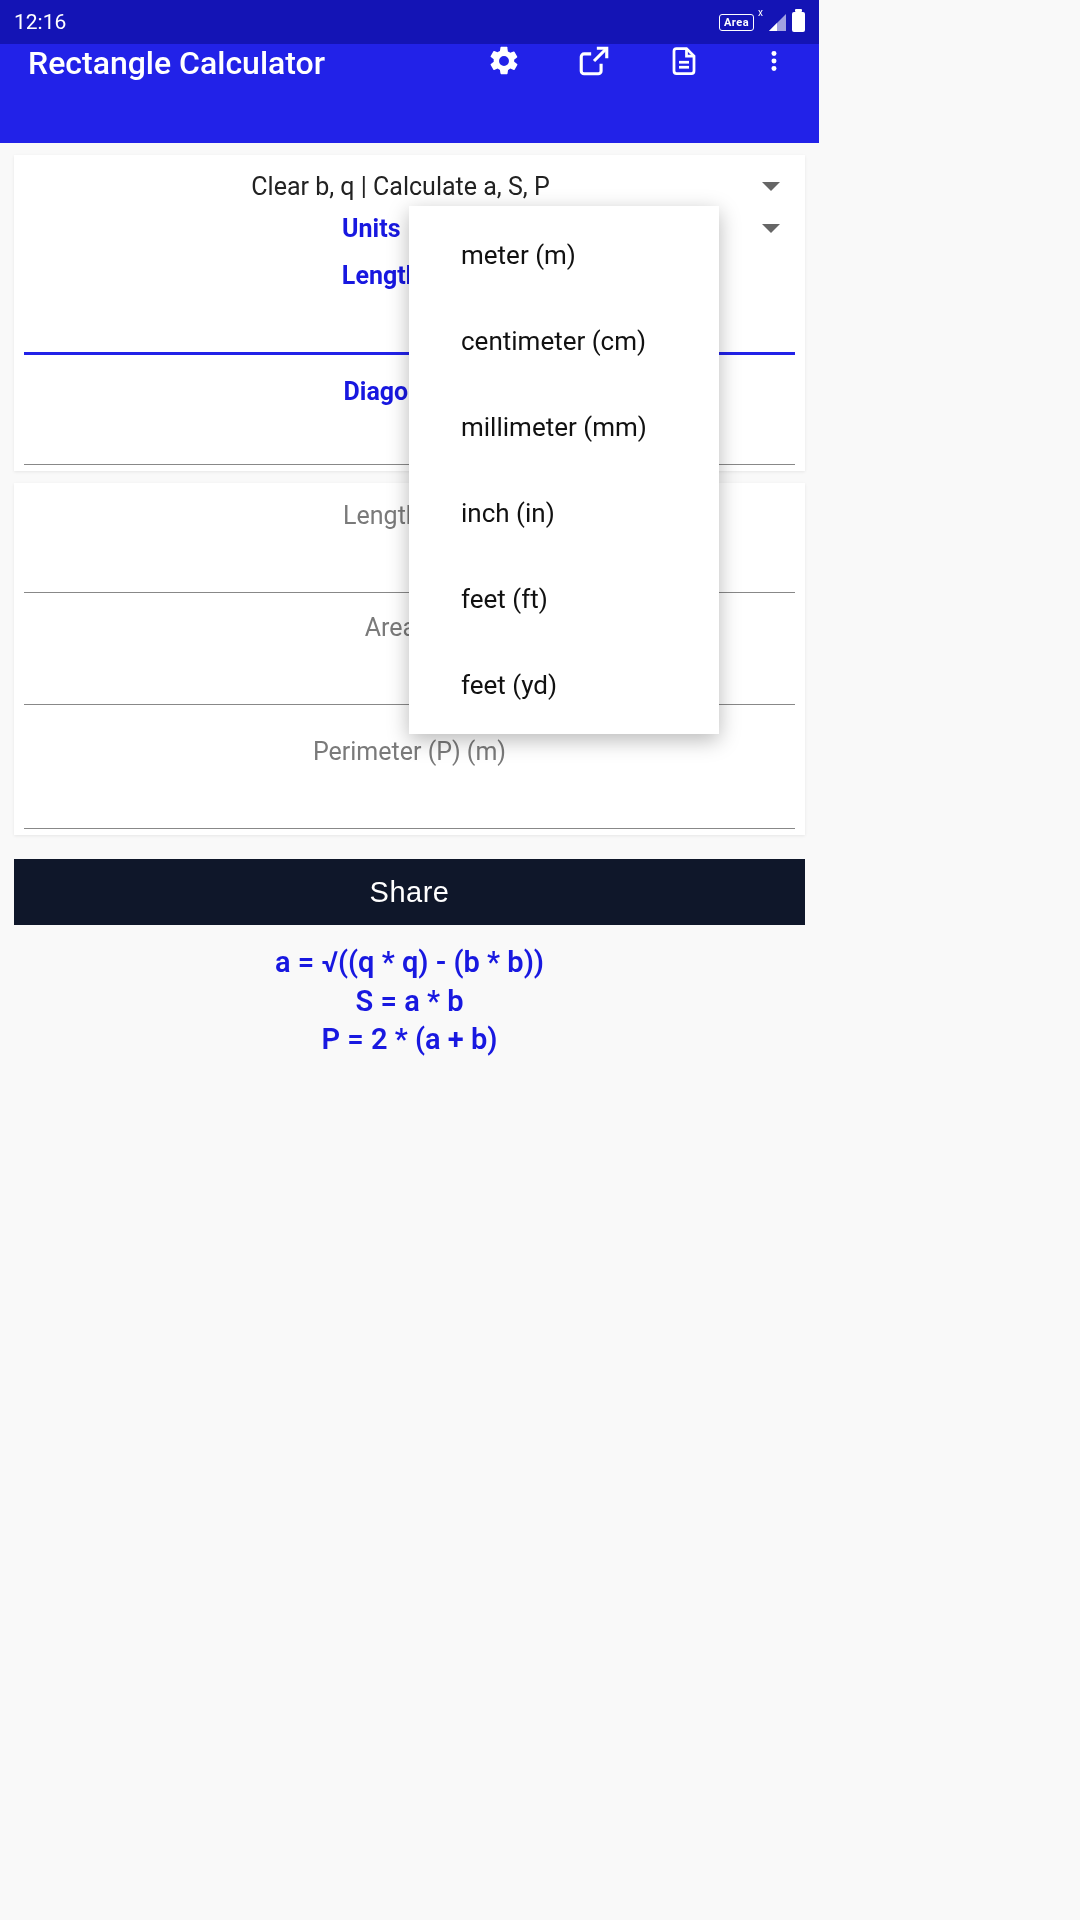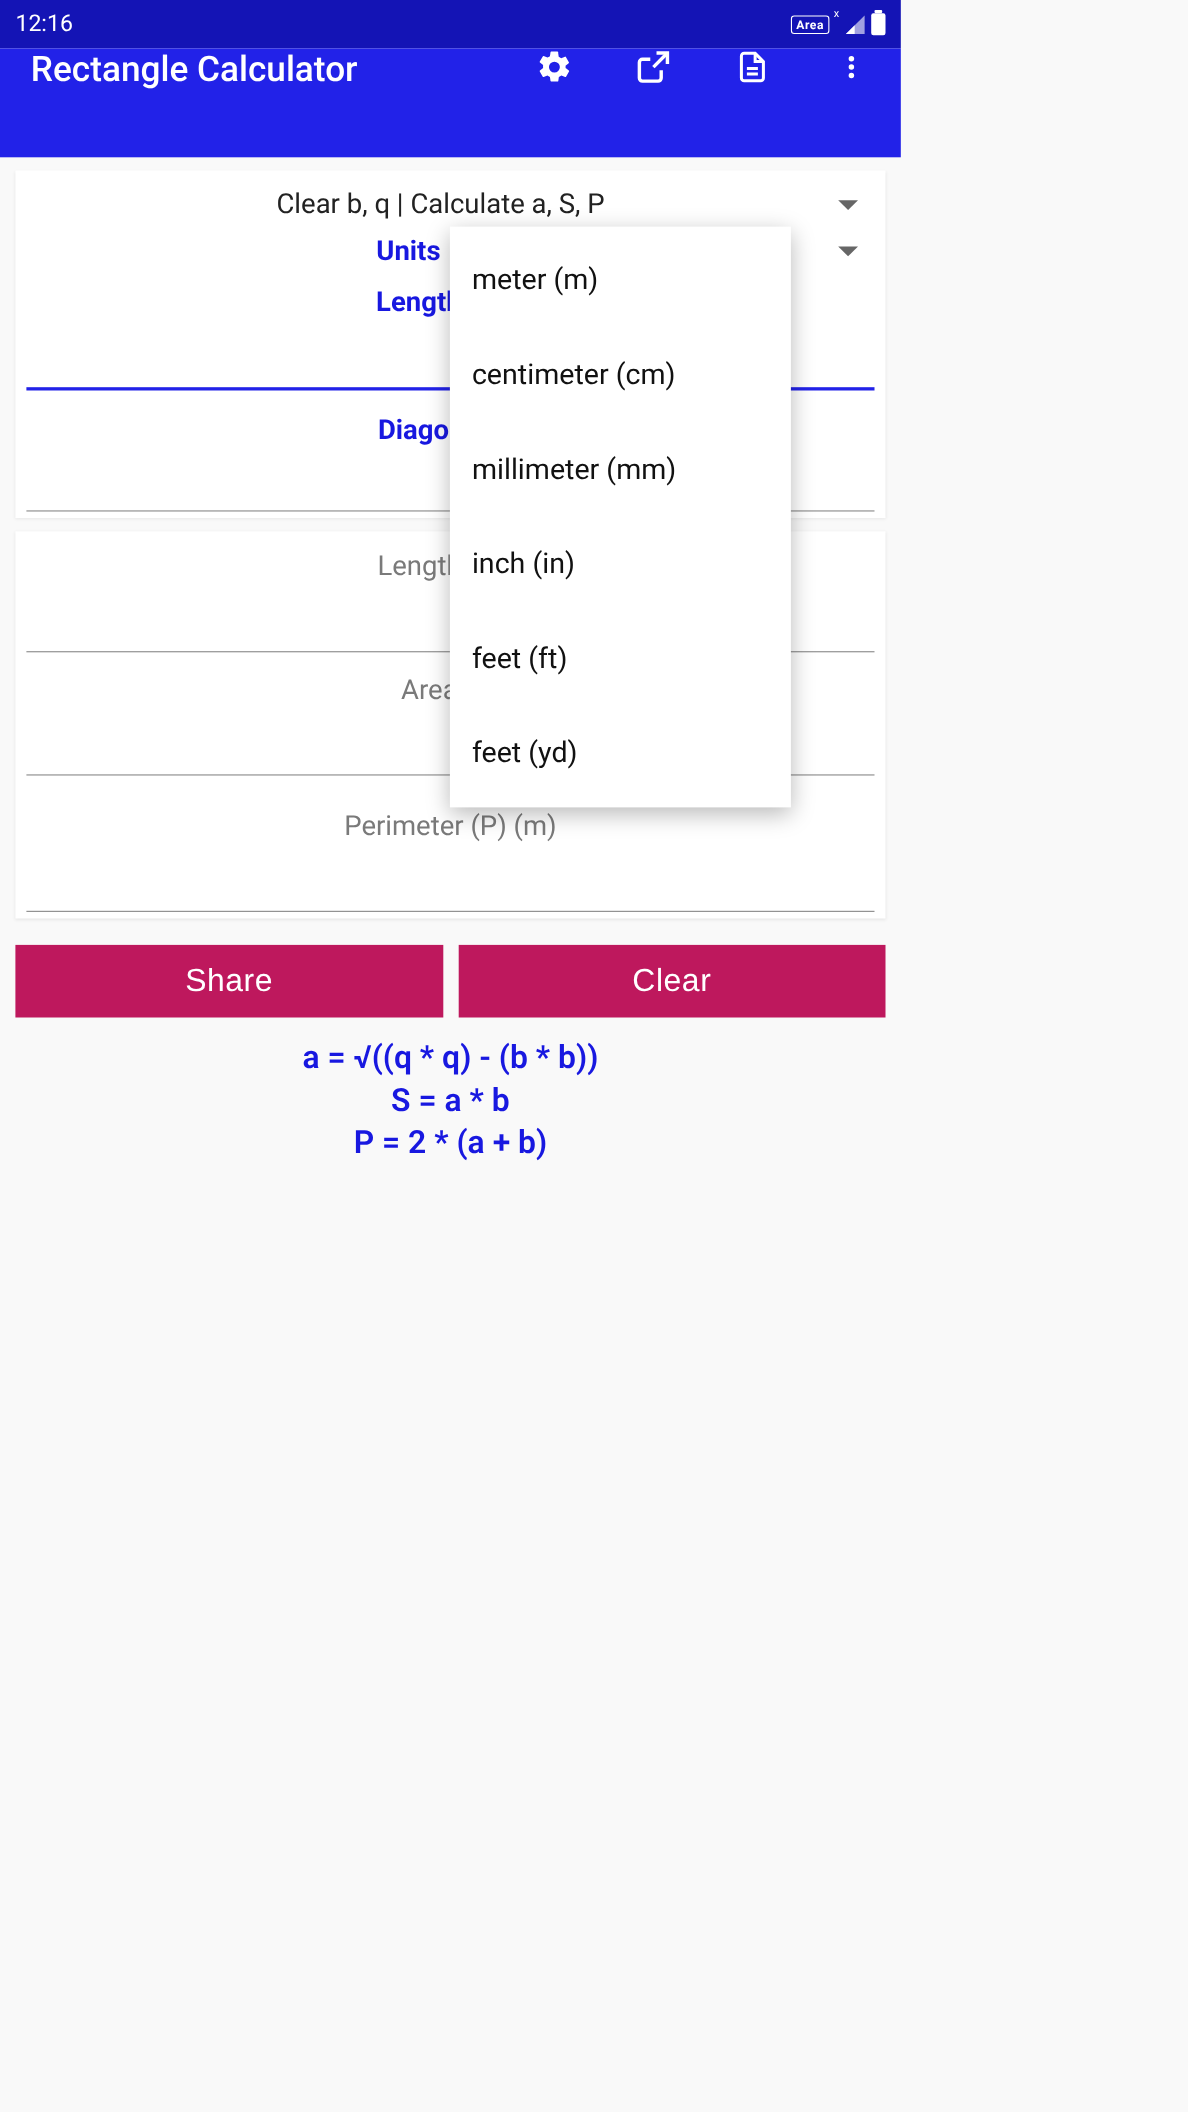--- a/index.html
+++ b/index.html
@@ -69,42 +69,42 @@
   width: calc(100% - 10px);
   margin: 0 5px;
   background: transparent;
   font-size: 26px;
 }
 .field-input.gray-line { border-bottom: 1px solid #888; height: 56px; }
 .field-readonly { height: 60px; border-bottom: 1px solid #888; margin: 0 5px; }
 
 .buttons { display:flex; gap: 14px; padding: 12px 14px 0; }
 .btn {
-  flex:1; height: 66px; background:#be185d; color:#fff; border:none;
+  flex:1; height: 66px; background:#0f172a; color:#fff; border:none;
   font-size: 29px; font-weight: 500; letter-spacing: 0.5px;
 }
 .formulas {
   text-align: center; color: #1818e0; font-size: 29px; font-weight: 600;
   line-height: 1.33; margin-top: 18px;
 }
 
 
 .popup {
   position: absolute;
   left: 409px;
   top: 206px;
   width: 310px;
   background: #fff;
   box-shadow: 0 6px 20px rgba(0,0,0,0.28);
   z-index: 100;
   padding: 6px 0;
 }
 .popup-item {
   height: 86px; display:flex; align-items:center; padding: 0 20px;
-  font-size: 26px; color:#111;
+  font-size: 26px; color:#111;margin-left:32px;
 }
 </style>
 </head>
 <body>
 
 <div class="status-bar">
   <span>12:16</span>
   <div class="status-right">
     <span class="volte-badge">Area</span>
     <span class="superx">x</span>
@@ -172,21 +172,20 @@
     <div class="field-label label-gray">Length of Si</div>
     <div class="field-readonly"></div>
     <div class="field-label label-gray" style="margin-top:16px">Area (S)</div>
     <div class="field-readonly"></div>
     <div class="field-label label-gray" style="margin-top:28px">Perimeter (P) (m)</div>
     <div class="field-readonly"></div>
   </div>
 
   <div class="buttons">
     <button class="btn">Share</button>
-    <button class="btn">Clear</button>
   </div>
 
   <div class="formulas">
     <div>a = √((q * q) - (b * b))</div>
     <div>S = a * b</div>
     <div>P = 2 * (a + b)</div>
   </div>
 </div>
 
 <div class="popup">

